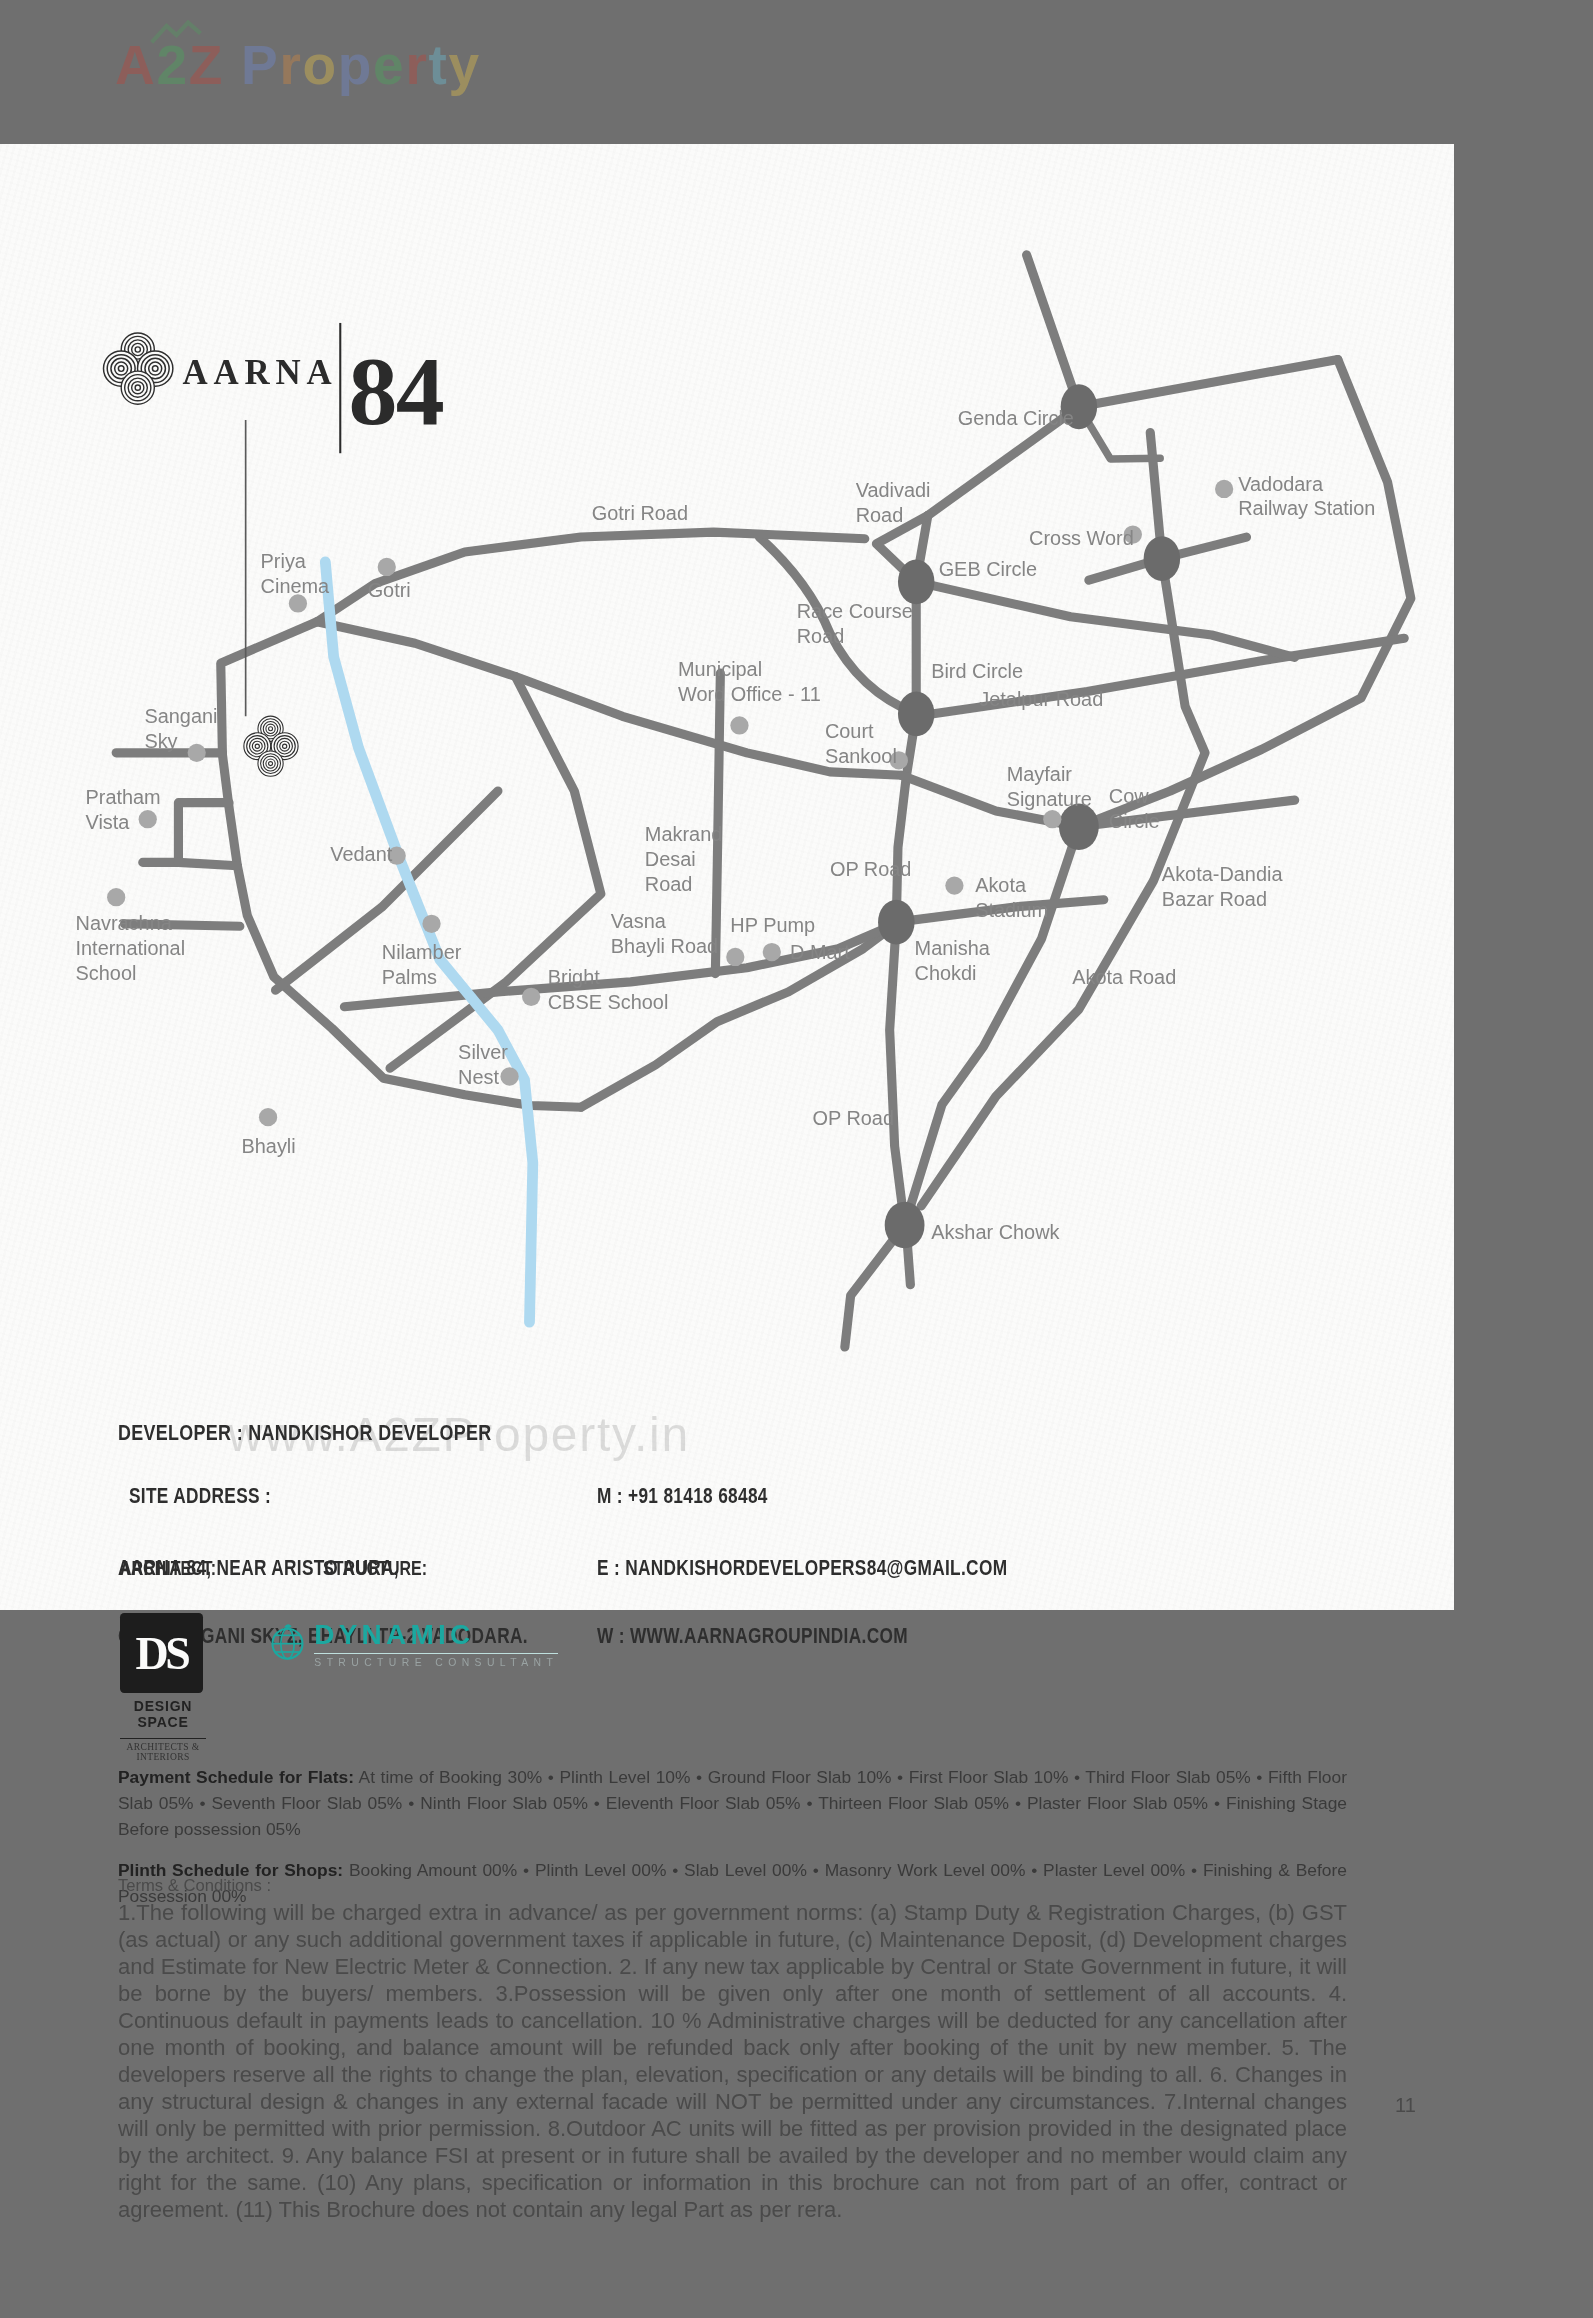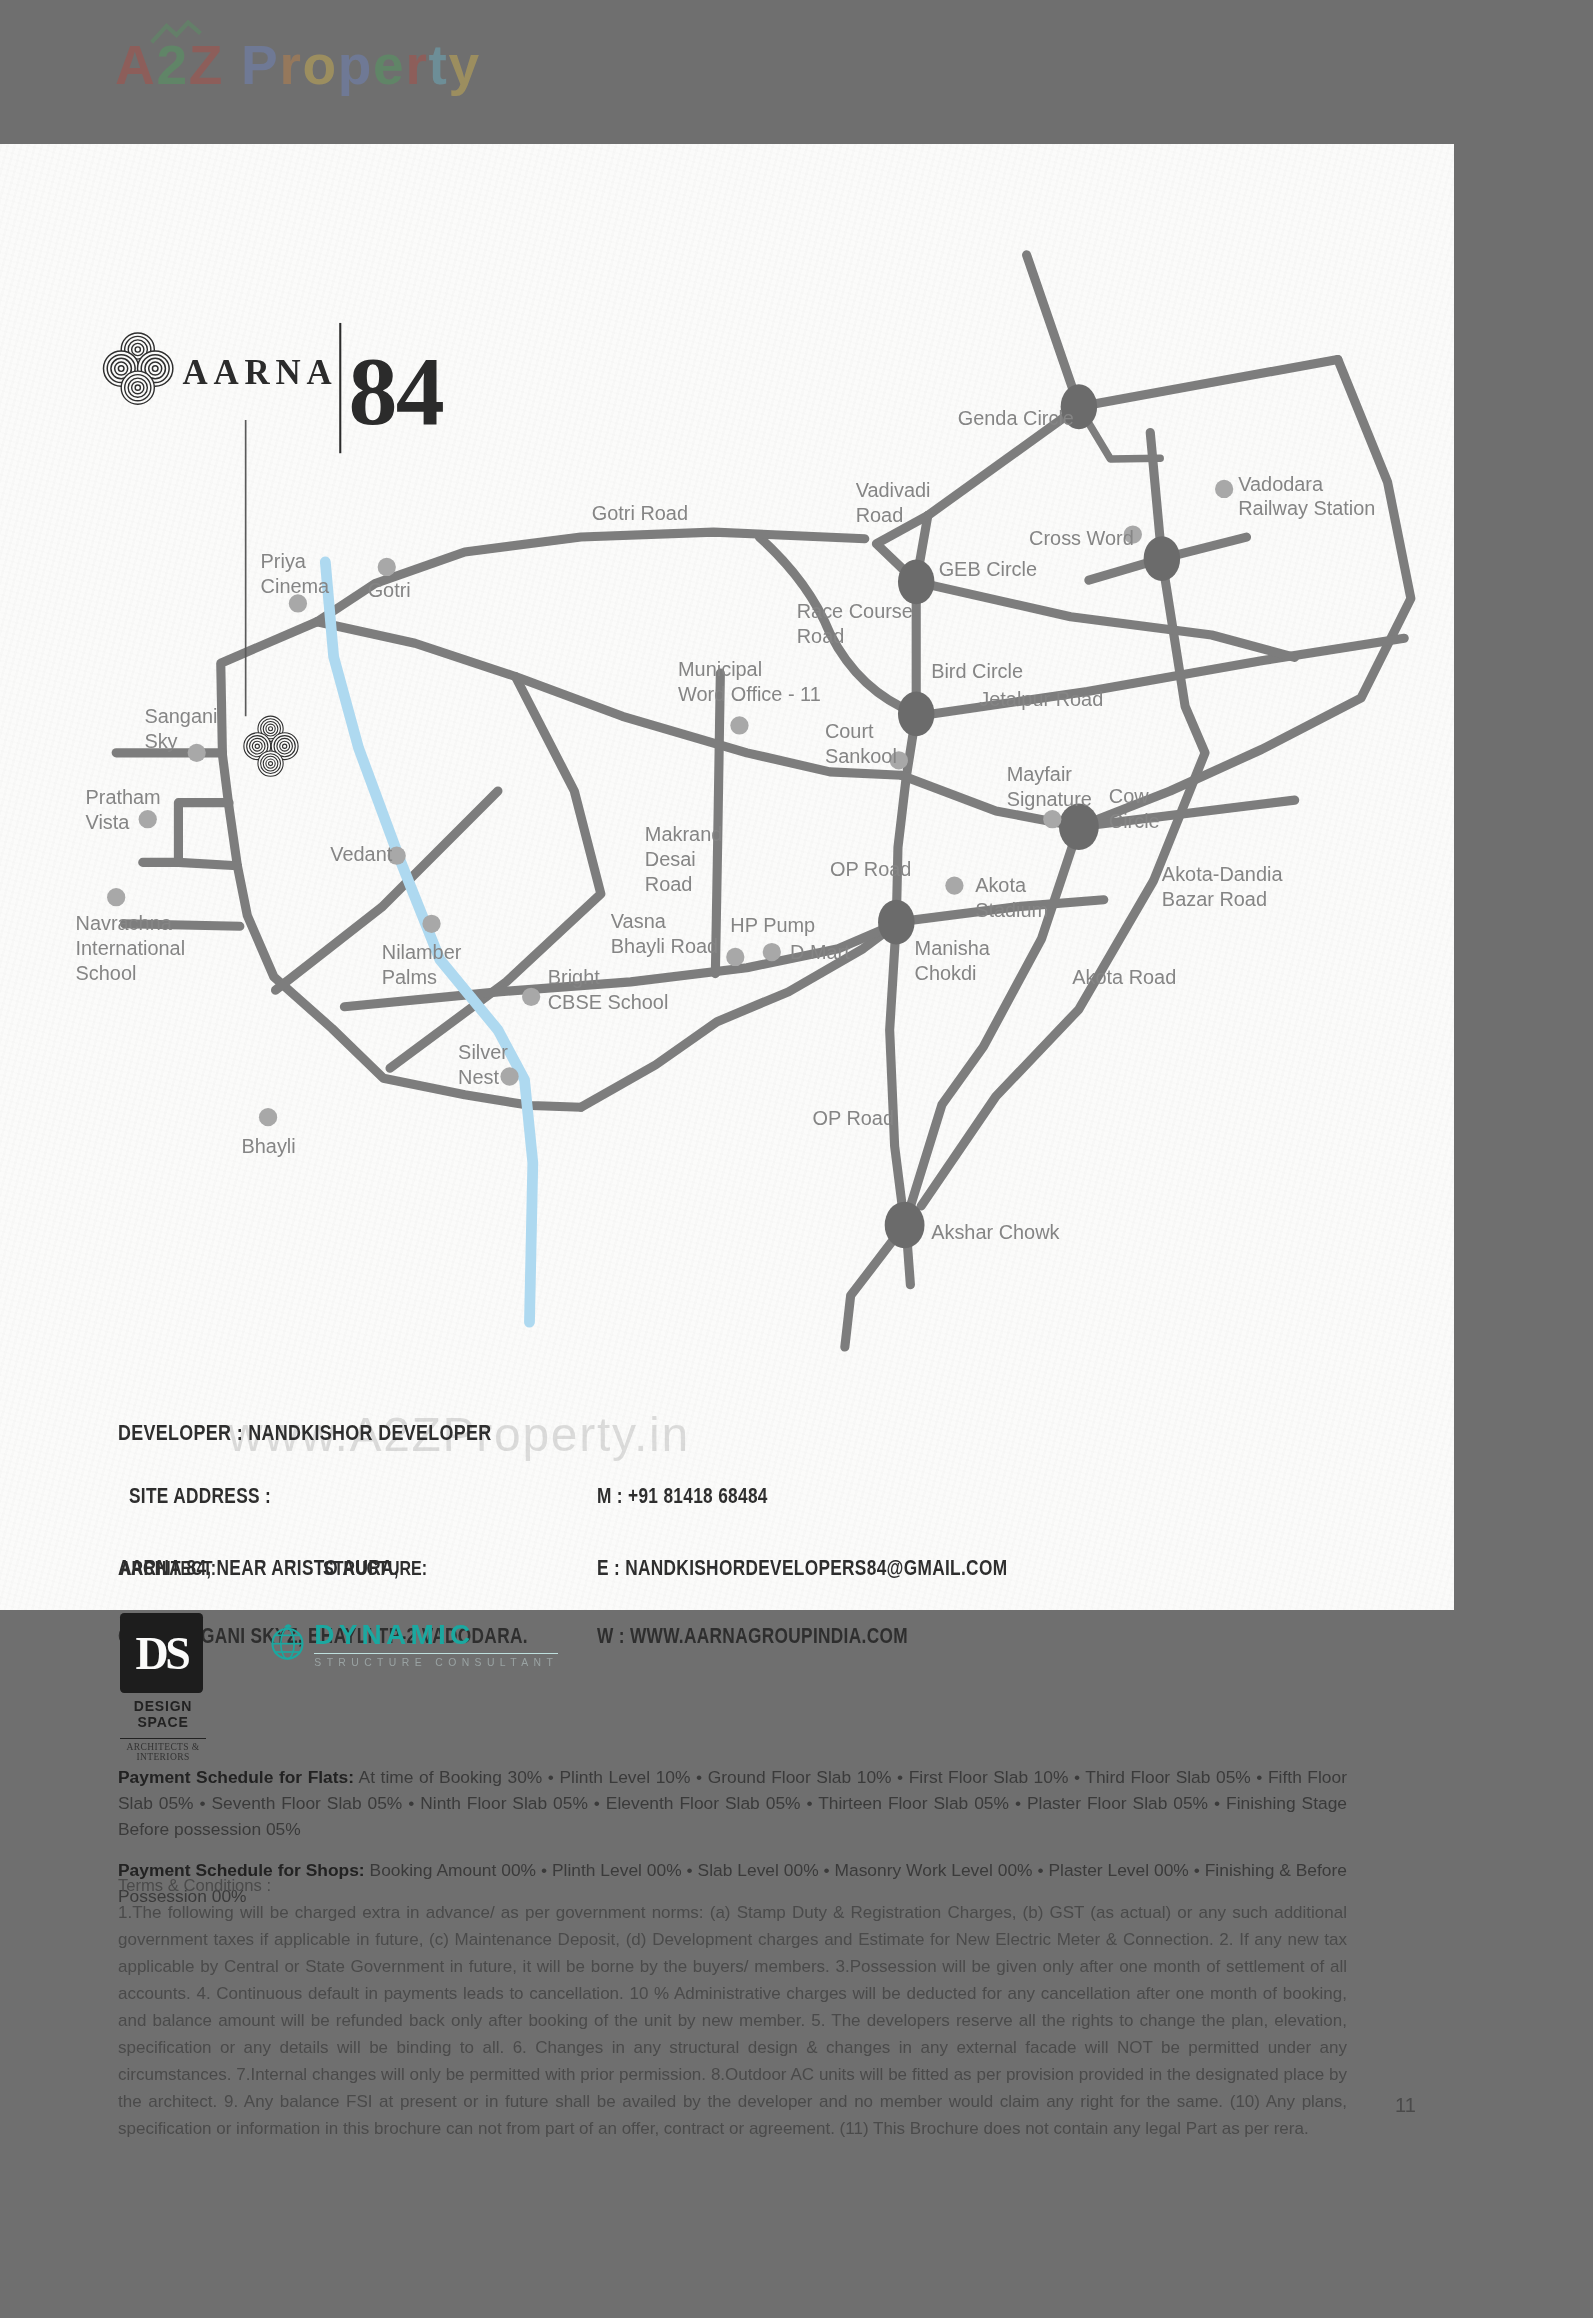--- a/index.html
+++ b/index.html
@@ -51,21 +51,21 @@
   .ds-mono{color:#fbfbfa;font-family:"Liberation Serif",serif;font-weight:700;font-size:46px;letter-spacing:-3.3px;}
   .ds-name{font-weight:700;color:#222;font-size:14px;letter-spacing:0.8px;margin-top:5px;text-align:center;width:86px;
     border-bottom:1.7px solid #222;padding-bottom:8px;}
   .ds-sub{font-family:"Liberation Serif",serif;color:#333;font-size:9.5px;letter-spacing:0.4px;margin-top:2.5px;text-align:center;width:86px;}
   .dyn-row{display:flex;align-items:flex-start;margin-top:42px;}
   .dyn-name{color:#1ba8a0;font-weight:700;font-size:28px;letter-spacing:4.2px;line-height:25px;}
   .dyn-sub{color:#9aa3a3;font-size:10.4px;letter-spacing:5.4px;margin-top:5.8px;border-top:1.7px solid #bfe0de;padding-top:3.3px;}
   .pay{width:1229px;font-size:17.4px;color:#3a3a3a;line-height:26px;text-align:justify;}
   .pay b{color:#222;}
   .terms-h{font-size:16.6px;color:#4a4a4a;}
-  .terms-b{width:1229px;font-size:17px;color:#4a4a4a;line-height:27px;text-align:justify;}
+  .terms-b{width:1229px;font-size:22px;color:#4a4a4a;line-height:27px;text-align:justify;}
   .pagenum{font-size:20px;color:#4a4a4a;}
 </style>
 </head>
 <body>
 
 <div class="wm-top">
   <svg class="wm-roof" width="53" height="25" viewBox="0 0 64 30">
     <path d="M2,27 L20,7 L32,18 L46,3 L61,16" fill="none" stroke="#4fa05e" stroke-width="5" opacity=".8"></path>
   </svg>
   <span id="wm-letters"><span style="color: rgb(178, 74, 66);">A</span><span style="color: rgb(79, 160, 94);">2</span><span style="color: rgb(178, 74, 66);">Z</span><span style="color: rgb(136, 136, 136);">&nbsp;</span><span style="color: rgb(111, 134, 196);">P</span><span style="color: rgb(197, 131, 71);">r</span><span style="color: rgb(212, 181, 77);">o</span><span style="color: rgb(111, 134, 196);">p</span><span style="color: rgb(79, 160, 94);">e</span><span style="color: rgb(178, 74, 66);">r</span><span style="color: rgb(107, 181, 201);">t</span><span style="color: rgb(212, 181, 77);">y</span></span>
@@ -278,21 +278,21 @@
         <div class="dyn-name">DYNAMIC</div>
         <div class="dyn-sub">STRUCTURE CONSULTANT</div>
       </div>
     </div>
   </div>
 
   <div class="abs pay" style="left:118px;top:1620px;">
     <b>Payment Schedule for Flats:</b><span> At time of Booking 30% • Plinth Level 10% • Ground Floor Slab 10% • First Floor Slab 10% • Third Floor Slab 05% • Fifth Floor Slab 05% • Seventh Floor Slab 05% • Ninth Floor Slab 05% • Eleventh Floor Slab 05% • Thirteen Floor Slab 05% • Plaster Floor Slab 05% • Finishing Stage Before possession 05%</span>
   </div>
   <div class="abs pay" style="left:118px;top:1713px;">
-    <b>Payment Schedule for Shops:</b><span> Booking Amount 00% • Plinth Level 00% • Slab Level 00% • Masonry Work Level 00% • Plaster Level 00% • Finishing &amp; Before Possession 00%</span>
+    <b>Plinth Schedule for Shops:</b><span> Booking Amount 00% • Plinth Level 00% • Slab Level 00% • Masonry Work Level 00% • Plaster Level 00% • Finishing &amp; Before Possession 00%</span>
   </div>
 
   <div class="abs terms-h" style="left:118px;top:1732px;margin-top:0;top:1732px;">Terms &amp; Conditions :</div>
   <div class="abs terms-b" style="left:118px;top:1755px;">1.The following will be charged extra in advance/ as per government norms: (a) Stamp Duty &amp; Registration Charges, (b) GST (as actual) or any such additional government taxes if applicable in future, (c) Maintenance Deposit, (d) Development charges and Estimate for New Electric Meter &amp; Connection. 2. If any new tax applicable by Central or State Government in future, it will be borne by the buyers/ members. 3.Possession will be given only after one month of settlement of all accounts. 4. Continuous default in payments leads to cancellation. 10 % Administrative charges will be deducted for any cancellation after one month of booking, and balance amount will be refunded back only after booking of the unit by new member. 5. The developers reserve all the rights to change the plan, elevation, specification or any details will be binding to all. 6. Changes in any structural design &amp; changes in any external facade will NOT be permitted under any circumstances. 7.Internal changes will only be permitted with prior permission. 8.Outdoor AC units will be fitted as per provision provided in the designated place by the architect. 9. Any balance FSI at present or in future shall be availed by the developer and no member would claim any right for the same. (10) Any plans, specification or information in this brochure can not from part of an offer, contract or agreement. (11) This Brochure does not contain any legal Part as per rera.</div>
 
   <div class="abs pagenum" style="left:1395px;top:1950px;">11</div>
 </div>
 
 
 </body></html>

